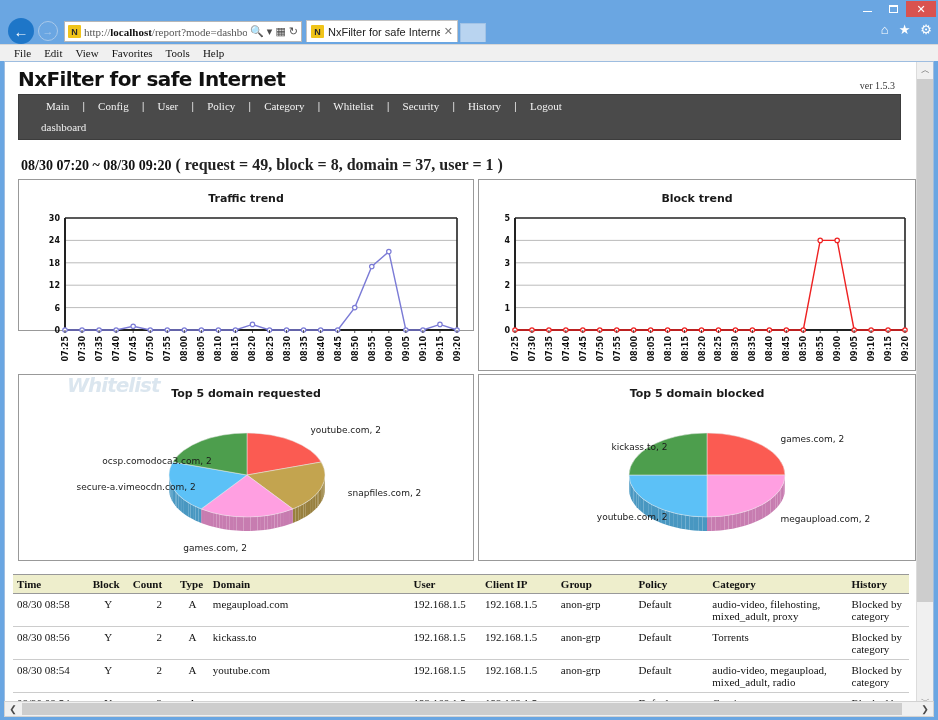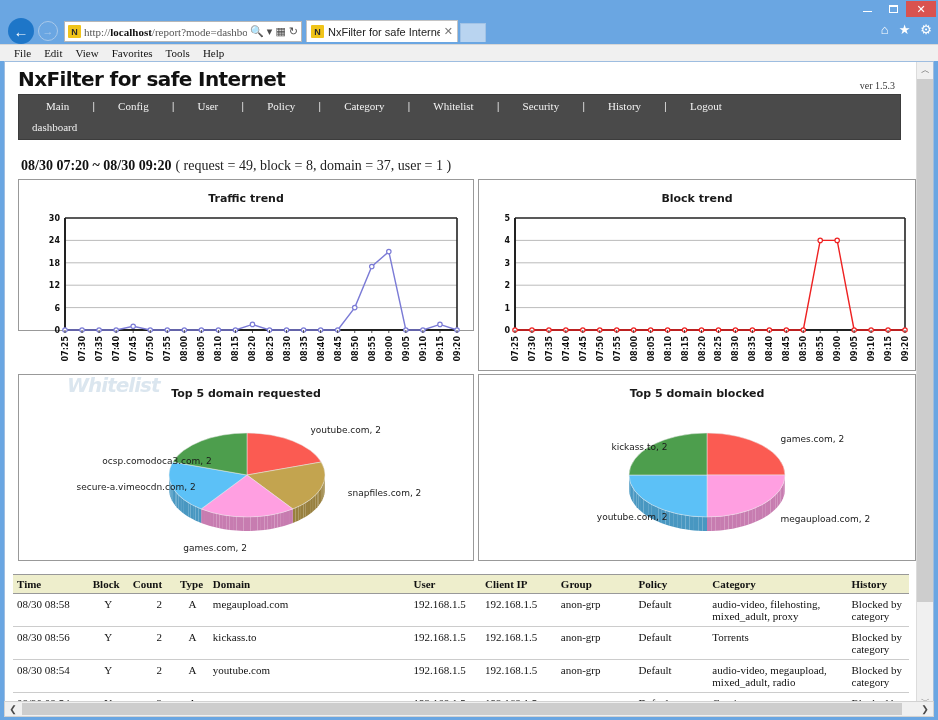--- a/index.html
+++ b/index.html
@@ -114,33 +114,33 @@
     font-size: 20px; font-weight: bold; color: #111111;
     font-family: "DejaVu Sans", sans-serif; letter-spacing: -0.6px;
   }
   .app-ver { position: absolute; right: 22px; top: 18px; font-size: 10px; color: #333333;
              font-family: "Liberation Serif", serif; }
   .navbar {
     position: absolute; left: 13px; top: 32px; width: 883px; height: 46px;
     background: #4a4a4a; border: 1px solid #3c3c3c;
     padding: 5px 0 0 0;
   }
-  .navbar .row1 { display: flex; align-items: center; padding-left: 18px; gap: 14px; text-align: right; }
+  .navbar .row1 { display: flex; align-items: center; padding-left: 18px; gap: 4px; text-align: right; }
   .navbar .row1 a { color: #f4f4f4; font-size: 11px; text-decoration: none; padding: 0 9px;
                     font-family: "Liberation Serif", serif; }
   .navbar .row1 .sep { color: #dcdcdc; font-size: 11px; }
-  .navbar .row2 { padding-left: 13px; padding-top: 5px; }
+  .navbar .row2 { padding-left: 22px; padding-top: 5px; }
   .navbar .row2 span { color: #f0f0f0; font-size: 11px; font-family: "Liberation Serif", serif; }
 
   .daterange {
     position: absolute; left: 16px; top: 94px;
     font-family: "Liberation Serif", serif;
   }
   .daterange .main { font-size: 14px; font-weight: bold; color: #111111; }
-  .daterange .sub { font-size: 14px; color: #222222; }
+  .daterange .sub { font-size: 16px; color: #222222; font-weight: bold; }
 
   
   .panel {
     position: absolute; background: #ffffff; border: 1px solid #999999;
   }
   #p-traffic { left: 13px; top: 117px; width: 456px; height: 152px; }
   #p-block   { left: 473px; top: 117px; width: 438px; height: 192px; }
   #p-req     { left: 13px; top: 312px; width: 456px; height: 187px; }
   #p-blk     { left: 473px; top: 312px; width: 438px; height: 187px; }
 

